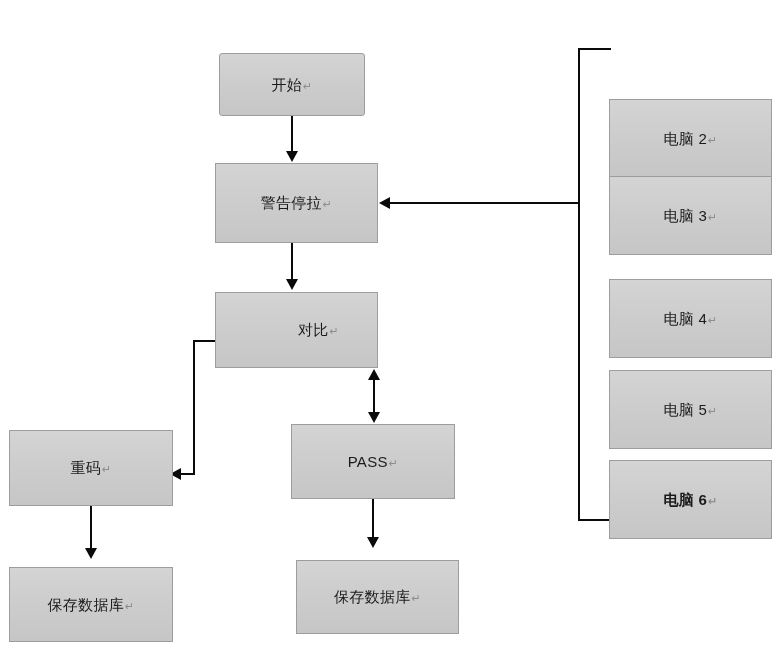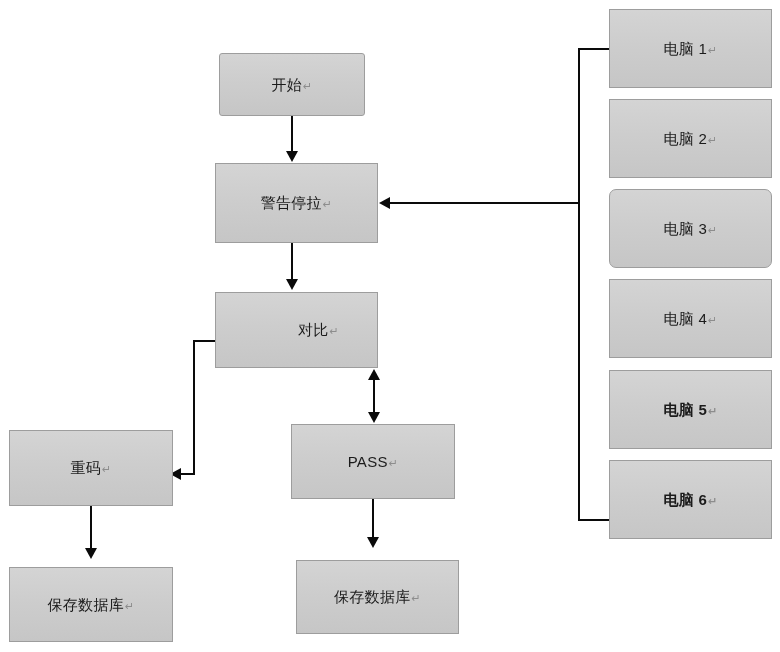--- a/index.html
+++ b/index.html
@@ -147,37 +147,34 @@
   </div>
 
   <div class="node" style="left:291px; top:424px; width:164px; height:75px;">
     <span class="label"><span>PASS</span><span class="pilcrow">↵</span></span>
   </div>
 
   <div class="node" style="left:296px; top:560px; width:163px; height:74px;">
     <span class="label"><span>保存数据库</span><span class="pilcrow">↵</span></span>
   </div>
 
-  <div class="node" style="left:609px; top:9px; width:163px; height:79px;">
-    <span class="label"><span>电脑 1</span><span class="pilcrow">↵</span></span>
-  </div>
 
   <div class="node" style="left:609px; top:99px; width:163px; height:79px;">
     <span class="label"><span>电脑 2</span><span class="pilcrow">↵</span></span>
   </div>
 
-  <div class="node" style="left:609px; top:189px; width:163px; height:79px;border-radius:7px;">
+  <div class="node" style="left:609px; top:176px; width:163px; height:79px;">
     <span class="label"><span>电脑 3</span><span class="pilcrow">↵</span></span>
   </div>
 
   <div class="node" style="left:609px; top:279px; width:163px; height:79px;text-align:right;">
     <span class="label"><span>电脑 4</span><span class="pilcrow">↵</span></span>
   </div>
 
-  <div class="node" style="left:609px; top:370px; width:163px; height:79px;font-weight:bold;">
+  <div class="node" style="left:609px; top:370px; width:163px; height:79px;">
     <span class="label"><span>电脑 5</span><span class="pilcrow">↵</span></span>
   </div>
 
   <div class="node" style="left:609px; top:460px; width:163px; height:79px;font-weight:bold;">
     <span class="label"><span>电脑 6</span><span class="pilcrow">↵</span></span>
   </div>
 
 </div>
 
 </body></html>

